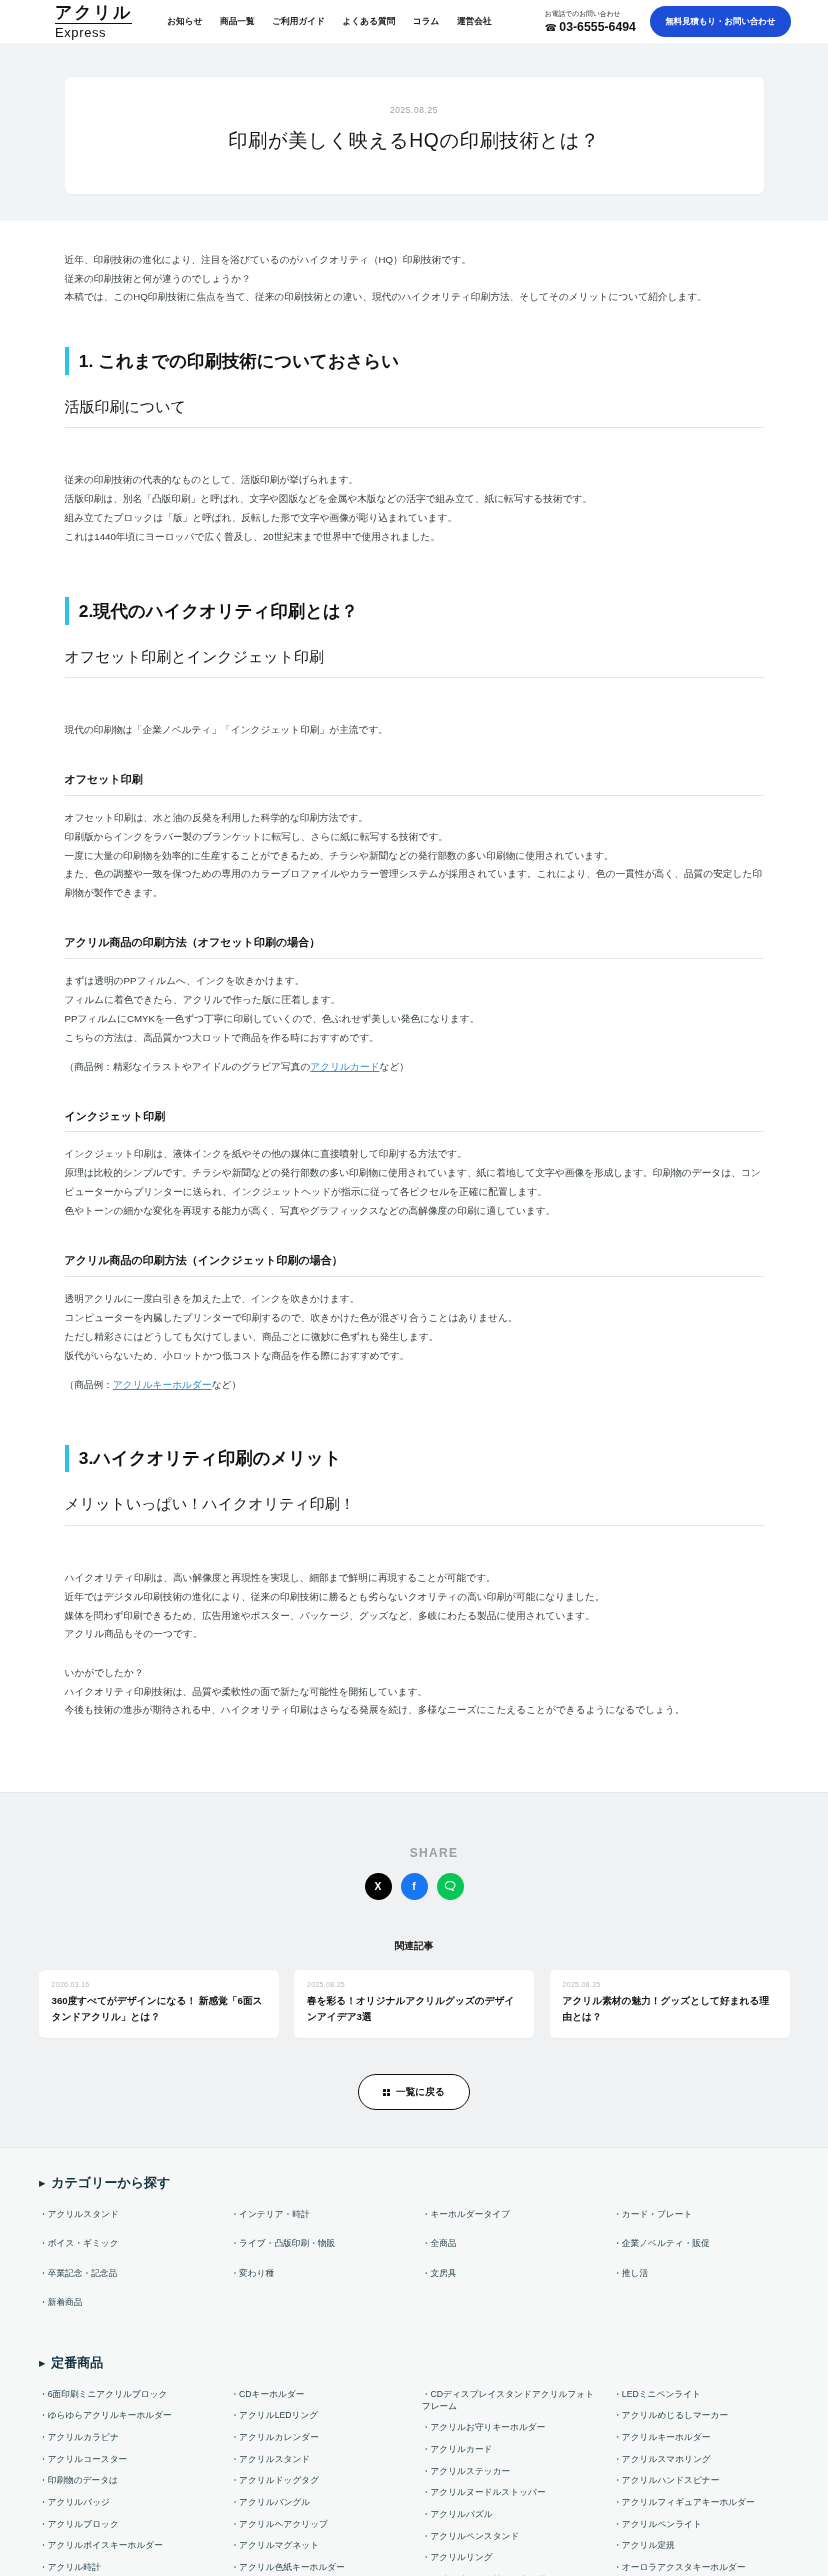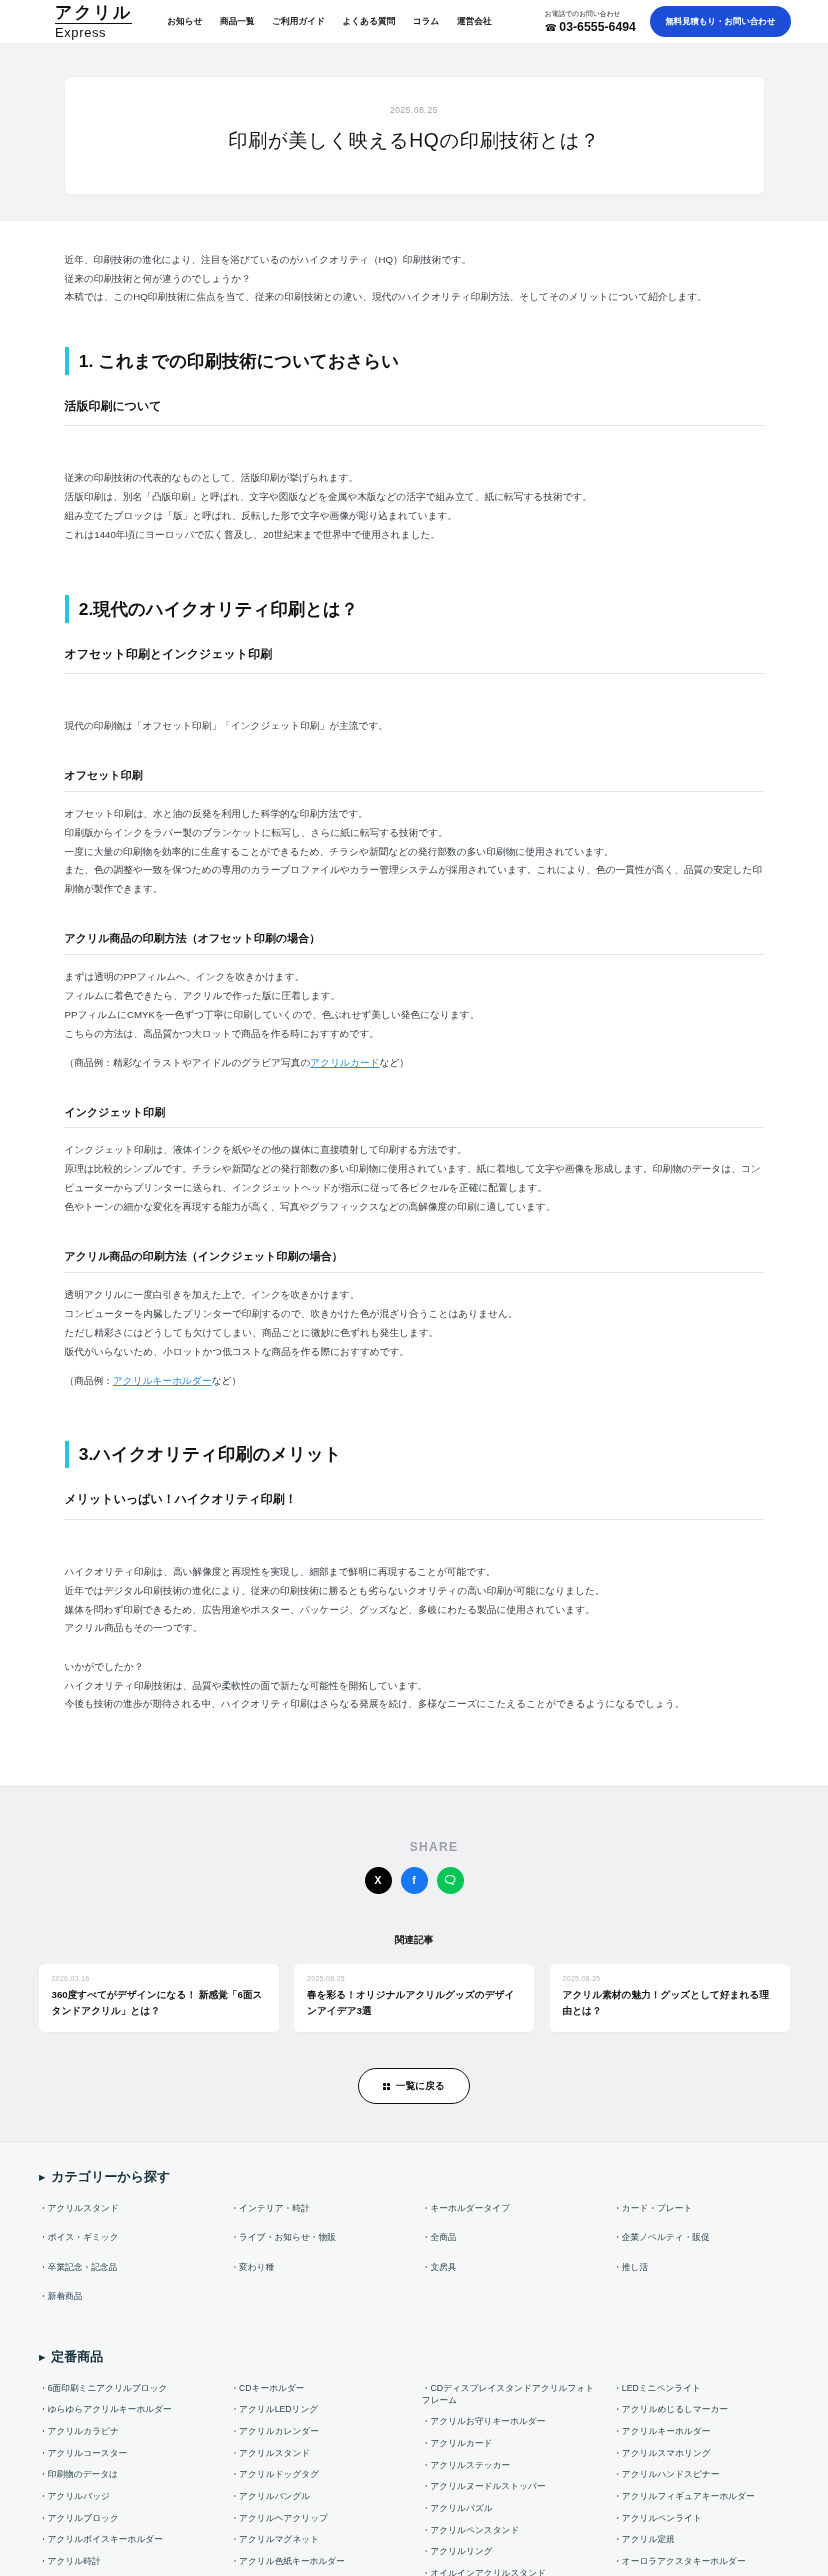--- a/index.html
+++ b/index.html
@@ -31,21 +31,21 @@
   .hero-date { font-size:8.4px; color:#9aa0a3; letter-spacing:0.6px; }
   .hero-title { font-size:19.3px; font-weight:normal; color:#161616; margin-top:11.6px; letter-spacing:0.6px; }
 
   
   .article { background:#fff; padding:30px 0 52px; }
   .container { width:699px; margin:0 auto; }
   .body-text { font-size:9.7px; line-height:1.95; color:#333b3f; white-space:pre-line; margin-bottom:19.3px; }
   .h2 { font-size:17.4px; font-weight:bold; color:#101214; border-left:4.5px solid #29c3e6;
         padding:2.6px 0 2.6px 10.3px; margin:50px 0 23px; line-height:1.3; }
   .h2:first-of-type { margin-top:40px; }
-  .h3 { font-size:12px; font-weight:bold; color:#14181a; padding-bottom:10.3px;
+  .h3 { font-size:15px; font-weight:normal; color:#14181a; padding-bottom:10.3px;
         border-bottom:0.6px solid #e4e6e7; margin-bottom:43px; }
   .h4 { font-size:11px; font-weight:bold; color:#14181a; padding-bottom:7.7px;
         border-bottom:0.6px solid #e4e6e7; margin:32px 0 13px; }
   .inline-link { color:#2b8fd8; text-decoration:underline; }
   .example-line { font-size:9.7px; line-height:1.95; margin:-9px 0 19.3px; }
 
   
   .share { background:#eff1f2; border-top:0.6px solid #e3e5e6; padding:53px 0 37px; }
   .share-label { text-align:center; font-size:12px; font-weight:bold; color:#9aa0a4; letter-spacing:1.3px;margin-left:40px; }
   .share-icons { display:flex; justify-content:center; gap:9px; margin-top:13px; }
@@ -112,21 +112,21 @@
 
     <h2 class="h2">1. これまでの印刷技術についておさらい</h2>
     <h3 class="h3">活版印刷について</h3>
     <p class="body-text">従来の印刷技術の代表的なものとして、活版印刷が挙げられます。
 活版印刷は、別名「凸版印刷」と呼ばれ、文字や図版などを金属や木版などの活字で組み立て、紙に転写する技術です。
 組み立てたブロックは「版」と呼ばれ、反転した形で文字や画像が彫り込まれています。
 これは1440年頃にヨーロッパで広く普及し、20世紀末まで世界中で使用されました。</p>
 
     <h2 class="h2">2.現代のハイクオリティ印刷とは？</h2>
     <h3 class="h3">オフセット印刷とインクジェット印刷</h3>
-    <p class="body-text">現代の印刷物は「オフセット印刷」「インクジェット印刷」が主流です。</p>
+    <p class="body-text">現代の印刷物は「企業ノベルティ」「インクジェット印刷」が主流です。</p>
 
     <h4 class="h4">オフセット印刷</h4>
     <p class="body-text">オフセット印刷は、水と油の反発を利用した科学的な印刷方法です。
 印刷版からインクをラバー製のブランケットに転写し、さらに紙に転写する技術です。
 一度に大量の印刷物を効率的に生産することができるため、チラシや新聞などの発行部数の多い印刷物に使用されています。
 また、色の調整や一致を保つための専用のカラープロファイルやカラー管理システムが採用されています。これにより、色の一貫性が高く、品質の安定した印刷物が製作できます。</p>
 
     <h4 class="h4">アクリル商品の印刷方法（オフセット印刷の場合）</h4>
     <p class="body-text">まずは透明のPPフィルムへ、インクを吹きかけます。
 フィルムに着色できたら、アクリルで作った版に圧着します。
@@ -203,21 +203,21 @@
   </div>
   <div class="cat-grid categories">
     <div>
         <a>アクリルスタンド</a>
         <a>ボイス・ギミック</a>
         <a>卒業記念・記念品</a>
         <a>新着商品</a>
       </div>
     <div>
         <a>インテリア・時計</a>
-        <a>ライブ・お知らせ・物販</a>
+        <a>ライブ・凸版印刷・物販</a>
         <a>変わり種</a>
       </div>
     <div>
         <a>キーホルダータイプ</a>
         <a>全商品</a>
         <a>文房具</a>
       </div>
     <div>
         <a>カード・プレート</a>
         <a>企業ノベルティ・販促</a>

